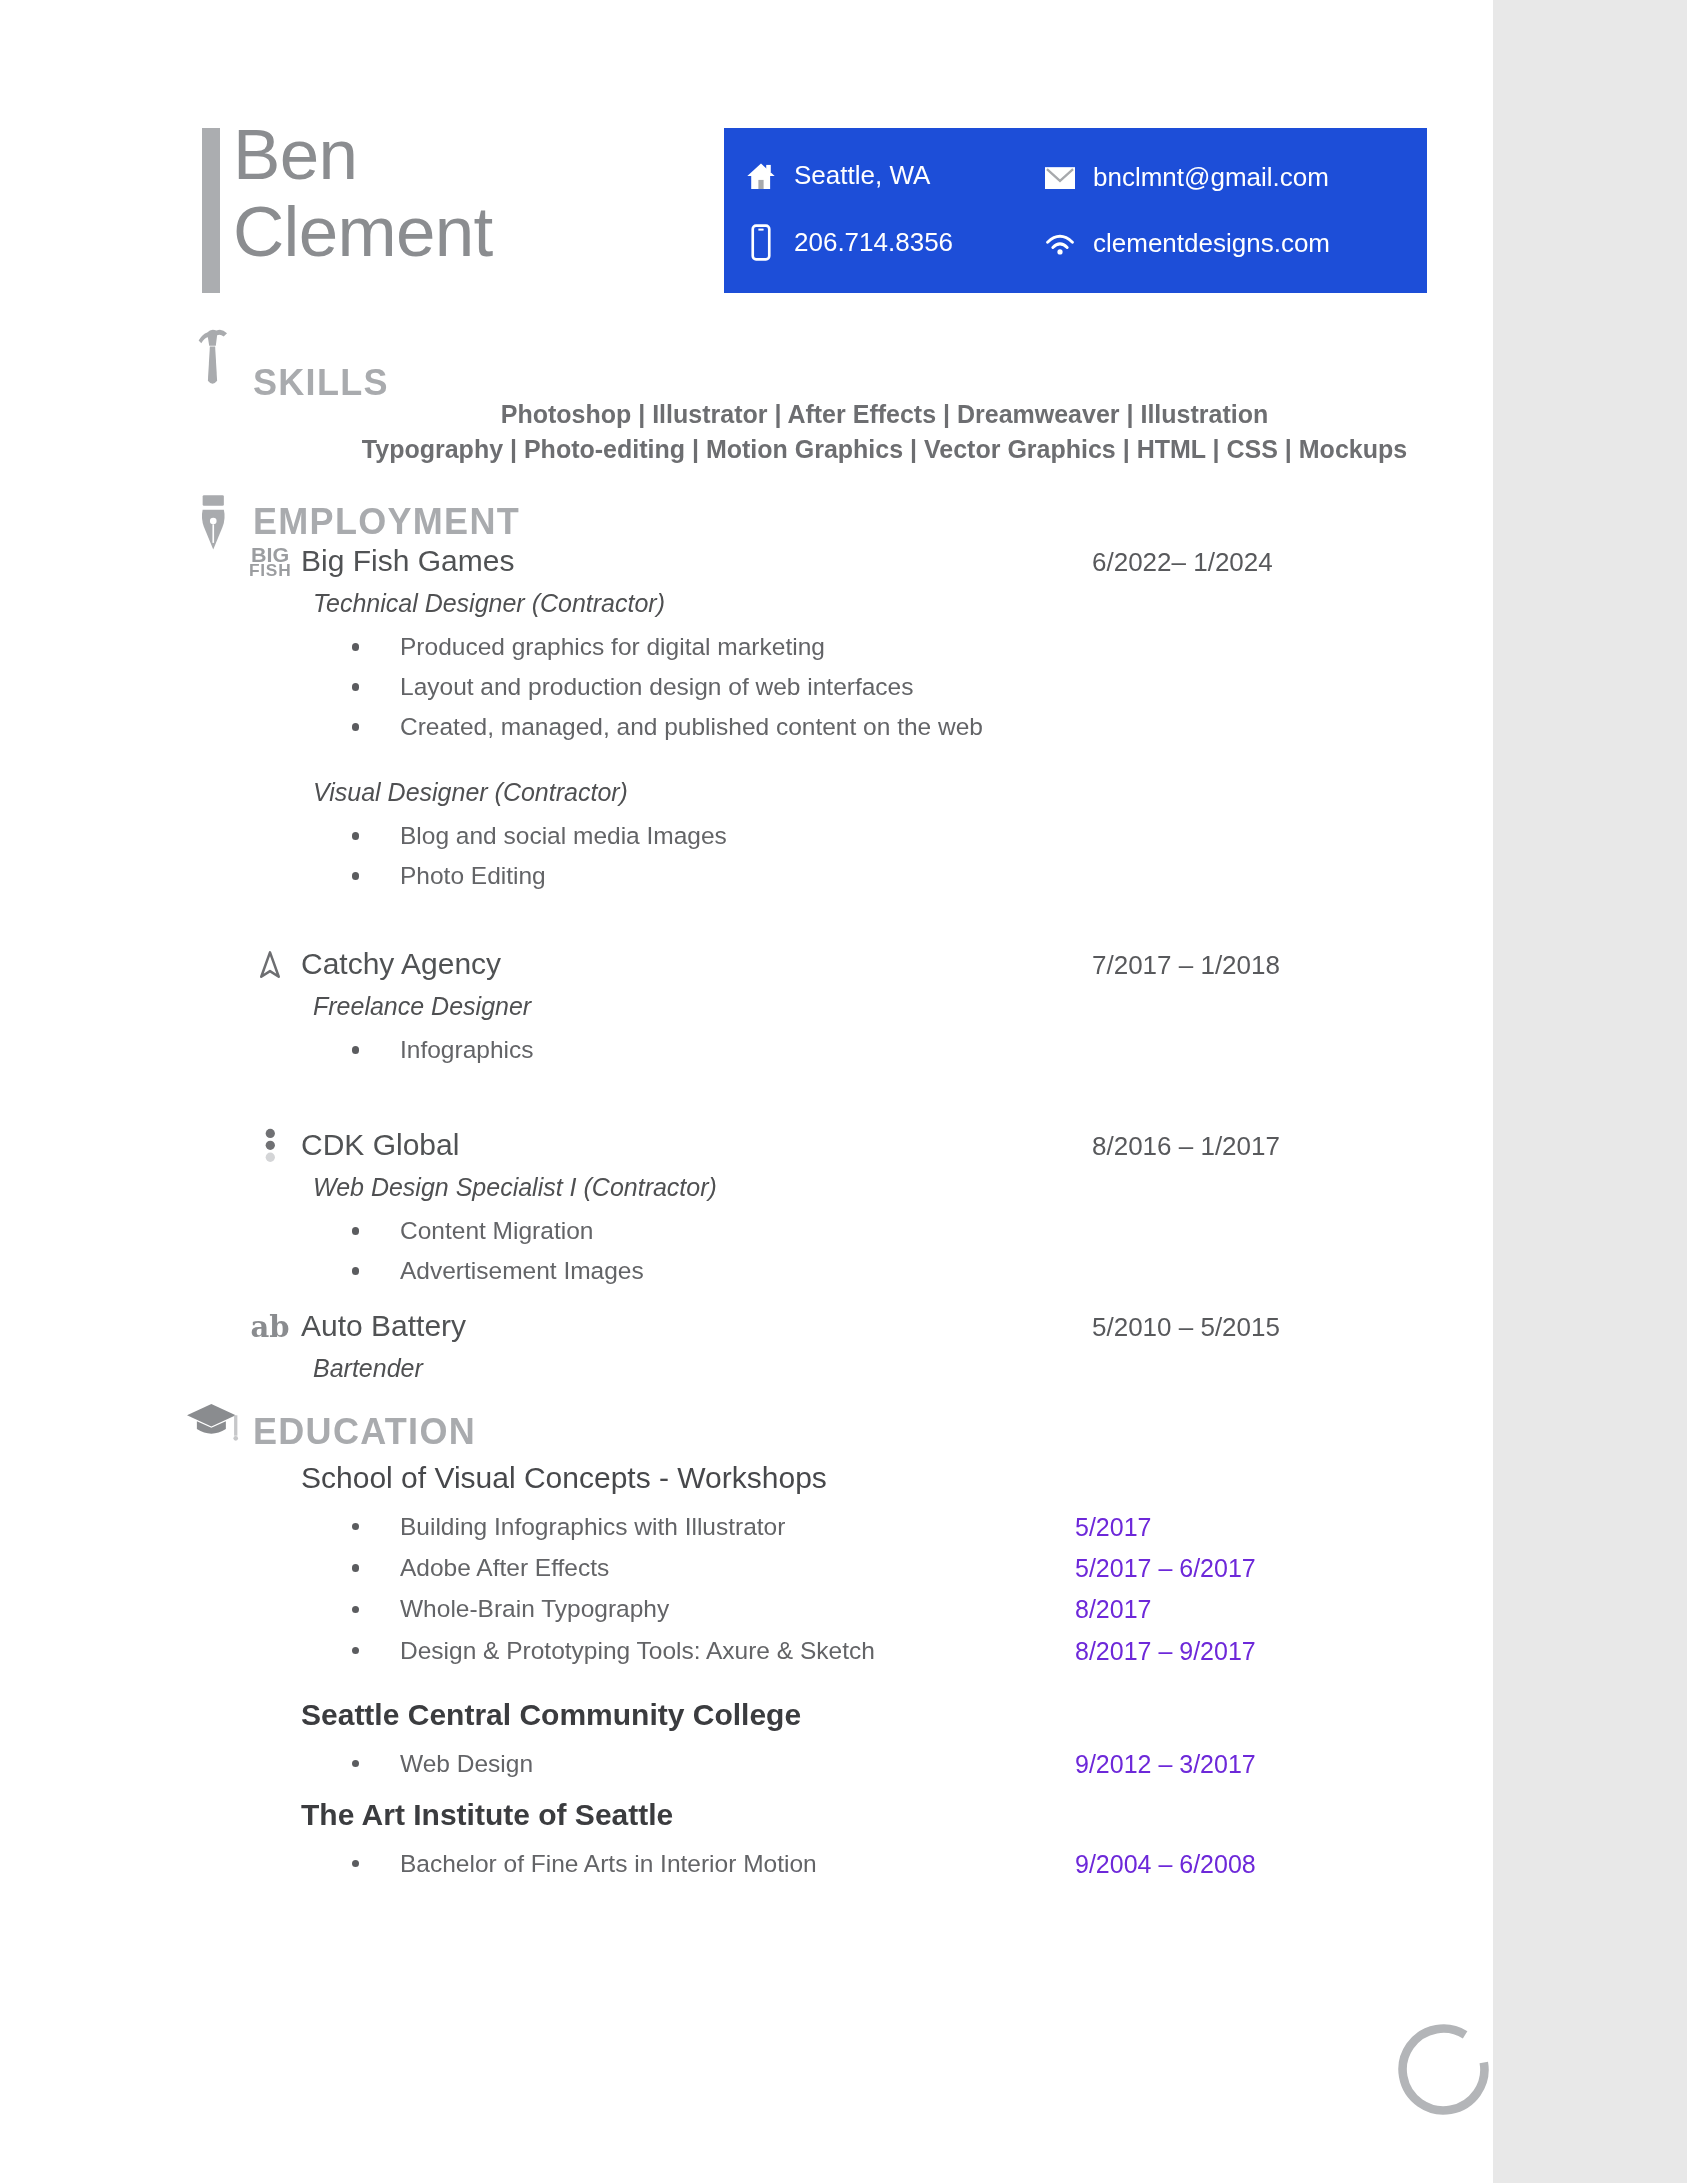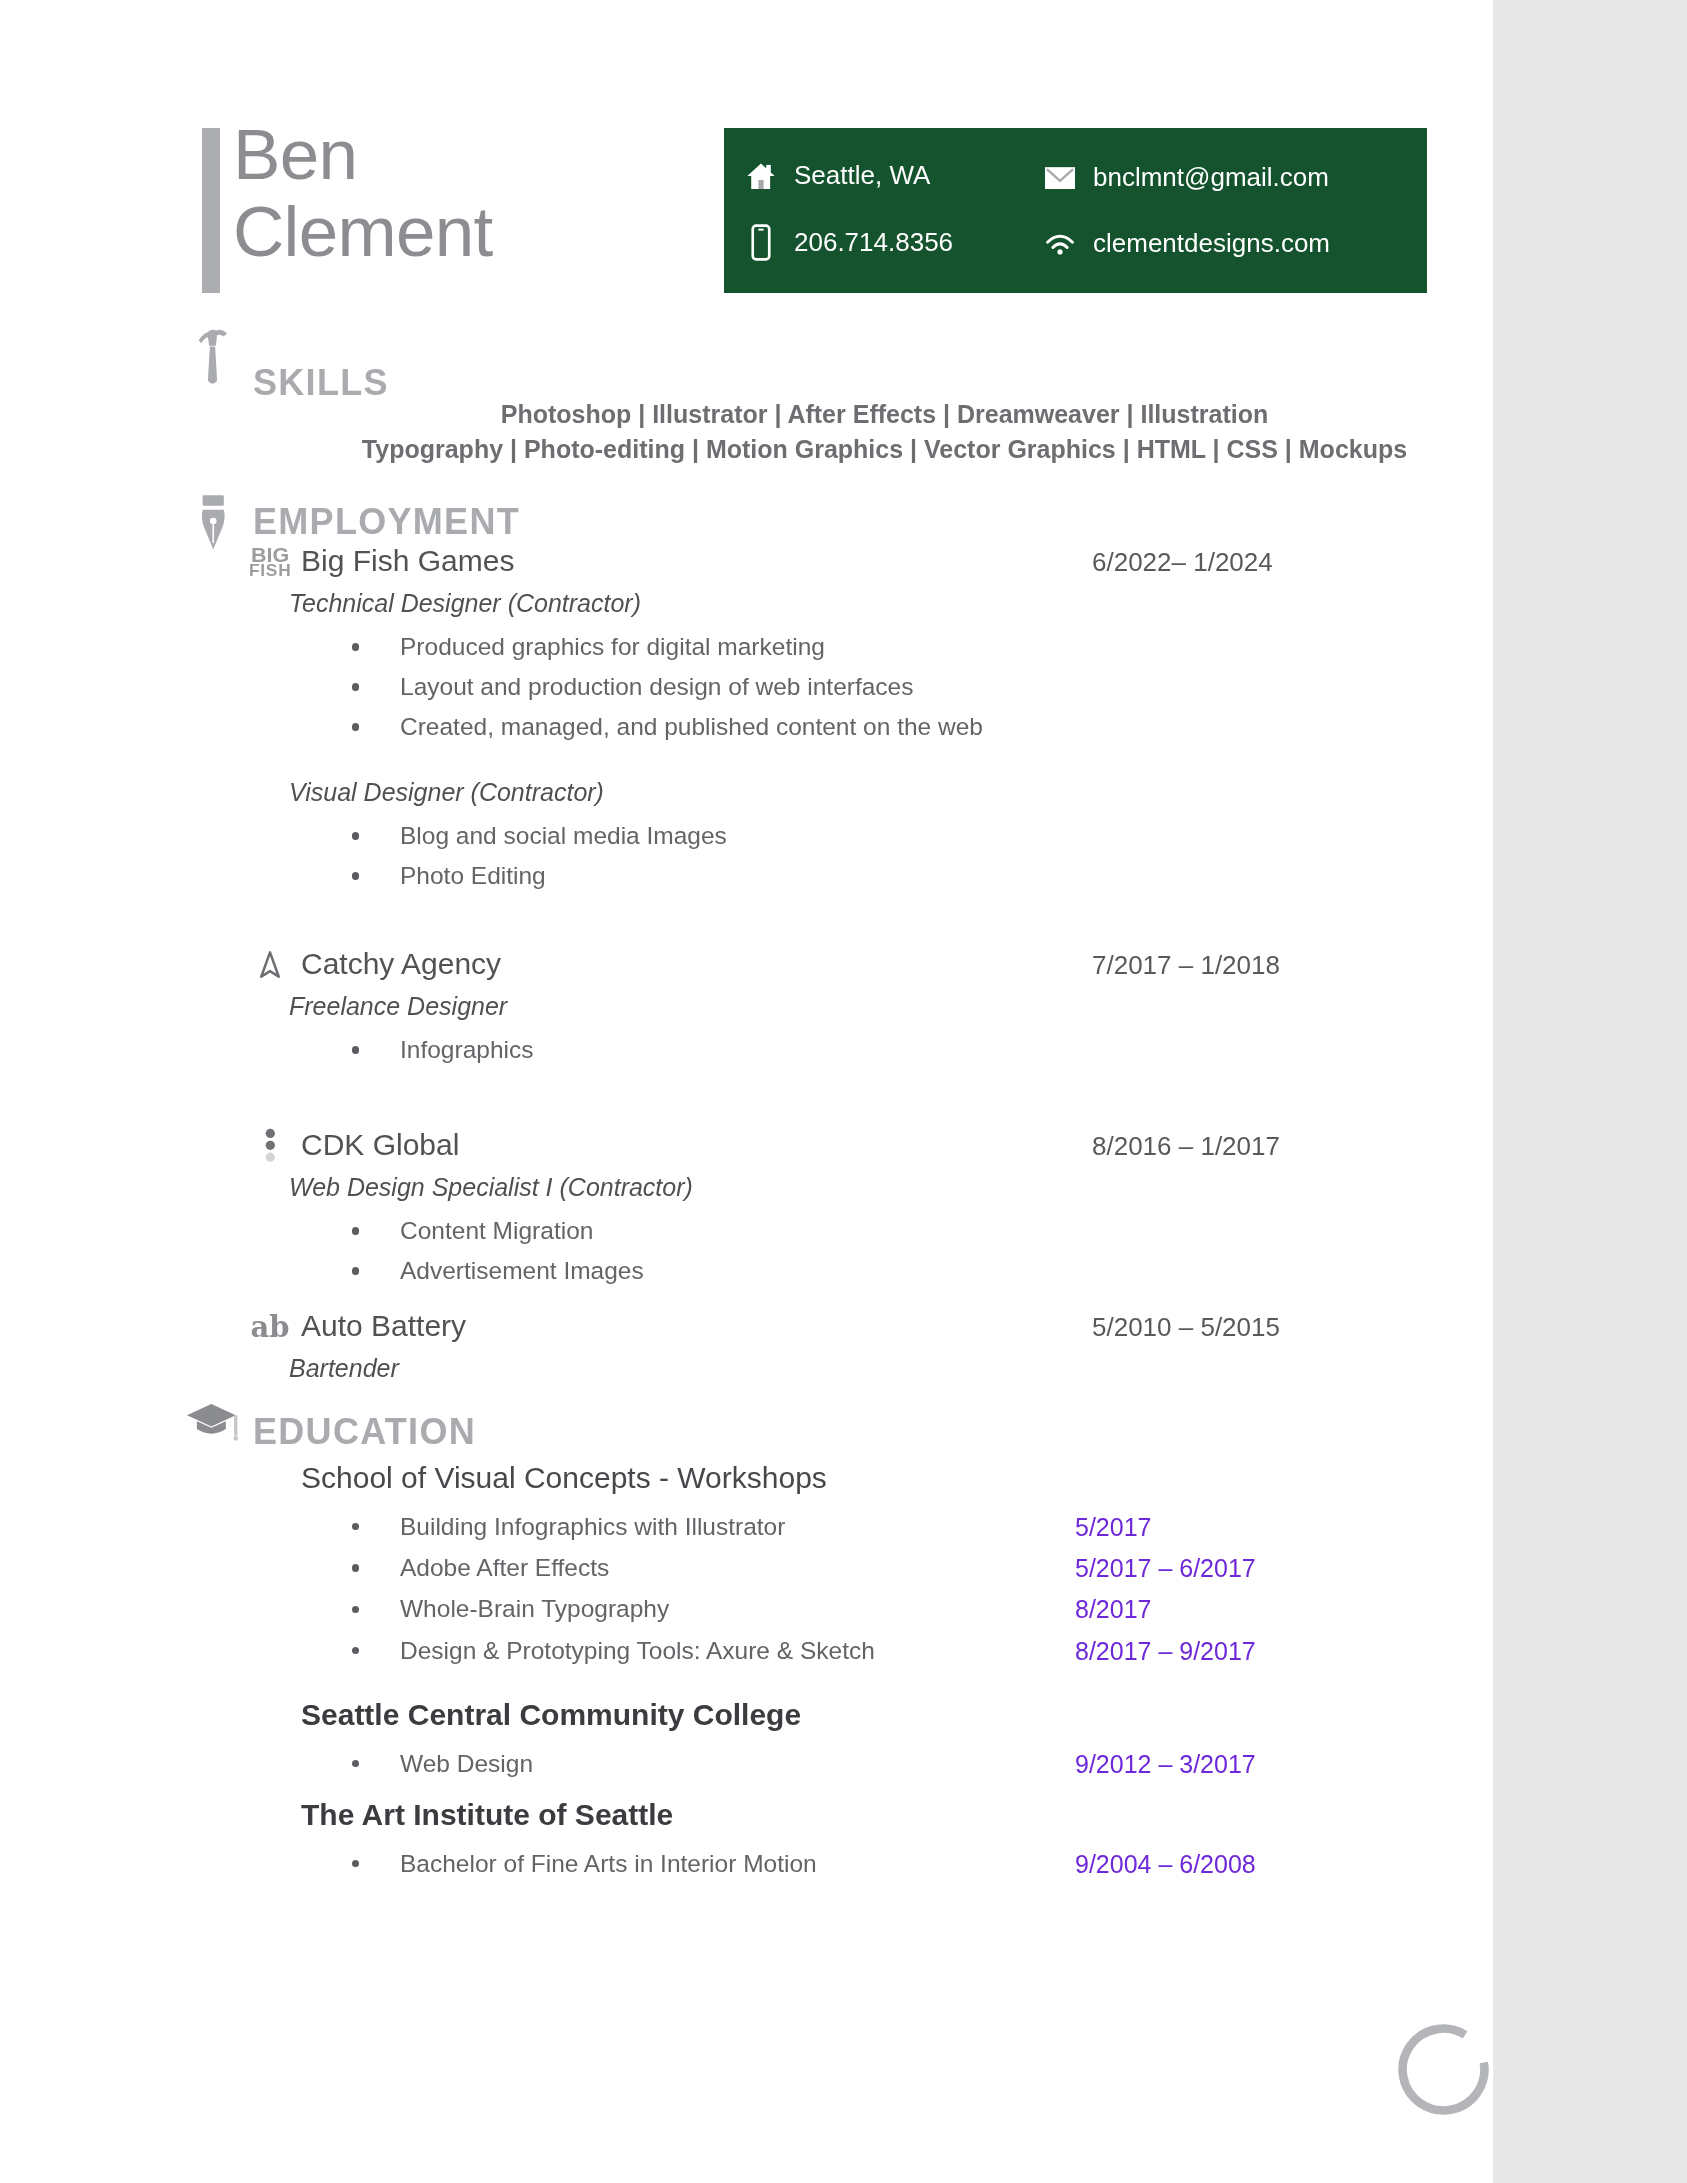--- a/index.html
+++ b/index.html
@@ -5,21 +5,21 @@
   html,body { margin:0; padding:0; background:#e8e8e8; }
   .page {
     position:relative; width:1493px; height:2183px; background:#ffffff;
     font-family:"Liberation Sans", sans-serif; overflow:hidden;
   }
 
   
   .accent-bar { position:absolute; left:202px; top:128px; width:18px; height:165px; background:#abadb0; }
   .name { position:absolute; left:233px; top:116px; font-size:71px; line-height:1.09; font-weight:400; color:#8b8d90; letter-spacing:-0.7px; }
   .name span { display:block; }
-  .contact-box { position:absolute; left:724px; top:128px; width:703px; height:165px; background:#14532d; color:#ffffff;
+  .contact-box { position:absolute; left:724px; top:128px; width:703px; height:165px; background:#1d4ed8; color:#ffffff;
     display:flex; align-items:stretch; padding:0; box-sizing:border-box; }
   .contact-col { display:flex; flex-direction:column; justify-content:space-evenly; }
   .contact-col.c1 { width:299px; padding-left:20px; }
   .contact-col.c2 { flex:1; }
   .contact-cell { display:flex; align-items:center; gap:16px; font-size:26px; }
   .cicon { width:34px; display:flex; justify-content:center; align-items:center; flex:0 0 34px; }
 
   
   .section-icon { position:absolute; }
   .icon-hammer { left:196px; top:329px; }
@@ -36,21 +36,21 @@
 
   
   .job, .edu { position:absolute; left:245px; width:1045px; }
   .job-0 { top:544px; } .job-1 { top:771px; } .job-2 { top:947px; } .job-3 { top:1128px; } .job-4 { top:1309px; }
   .edu-0 { top:1461px; } .edu-1 { top:1698px; } .edu-2 { top:1798px; }
 
   .job-head { position:relative; min-height:38px; }
   .job-logo { position:absolute; left:0; top:-2.6px; width:50px; height:42px; display:flex; align-items:center; justify-content:center; }
   .job-company { margin-left:56px; font-size:30px; color:#505254; }
   .job-date { position:absolute; left:847px; top:3.3px; font-size:26px; color:#58595c; }
-  .job-role { margin-left:44px; margin-top:6.6px; font-style:italic; font-size:25px; color:#4f5052; }
+  .job-role { margin-left:68px; margin-top:6.6px; font-style:italic; font-size:25px; color:#4f5052; }
 
   .bullets { margin:9.3px 0 0 0; padding:0; list-style:none; }
   .bullets li { position:relative; margin-left:155px; font-size:24.5px; color:#636467; line-height:40px; }
   .dot { position:absolute; left:-48px; top:16.5px; width:7.3px; height:7.3px; border-radius:50%; background:#5b5c5f; }
 
   .edu-name { margin-left:56px; font-size:30px; color:#47484b; }
   .edu-name.bold { font-weight:700; color:#3b3c3f; }
   .edu-courses { margin:17px 0 0 0; padding:0; list-style:none; }
   .edu-courses li { position:relative; margin-left:155px; margin-bottom:11.2px; font-size:24.5px; color:#636467; line-height:30px; }
   .edu-courses .dot { top:11.2px; }

